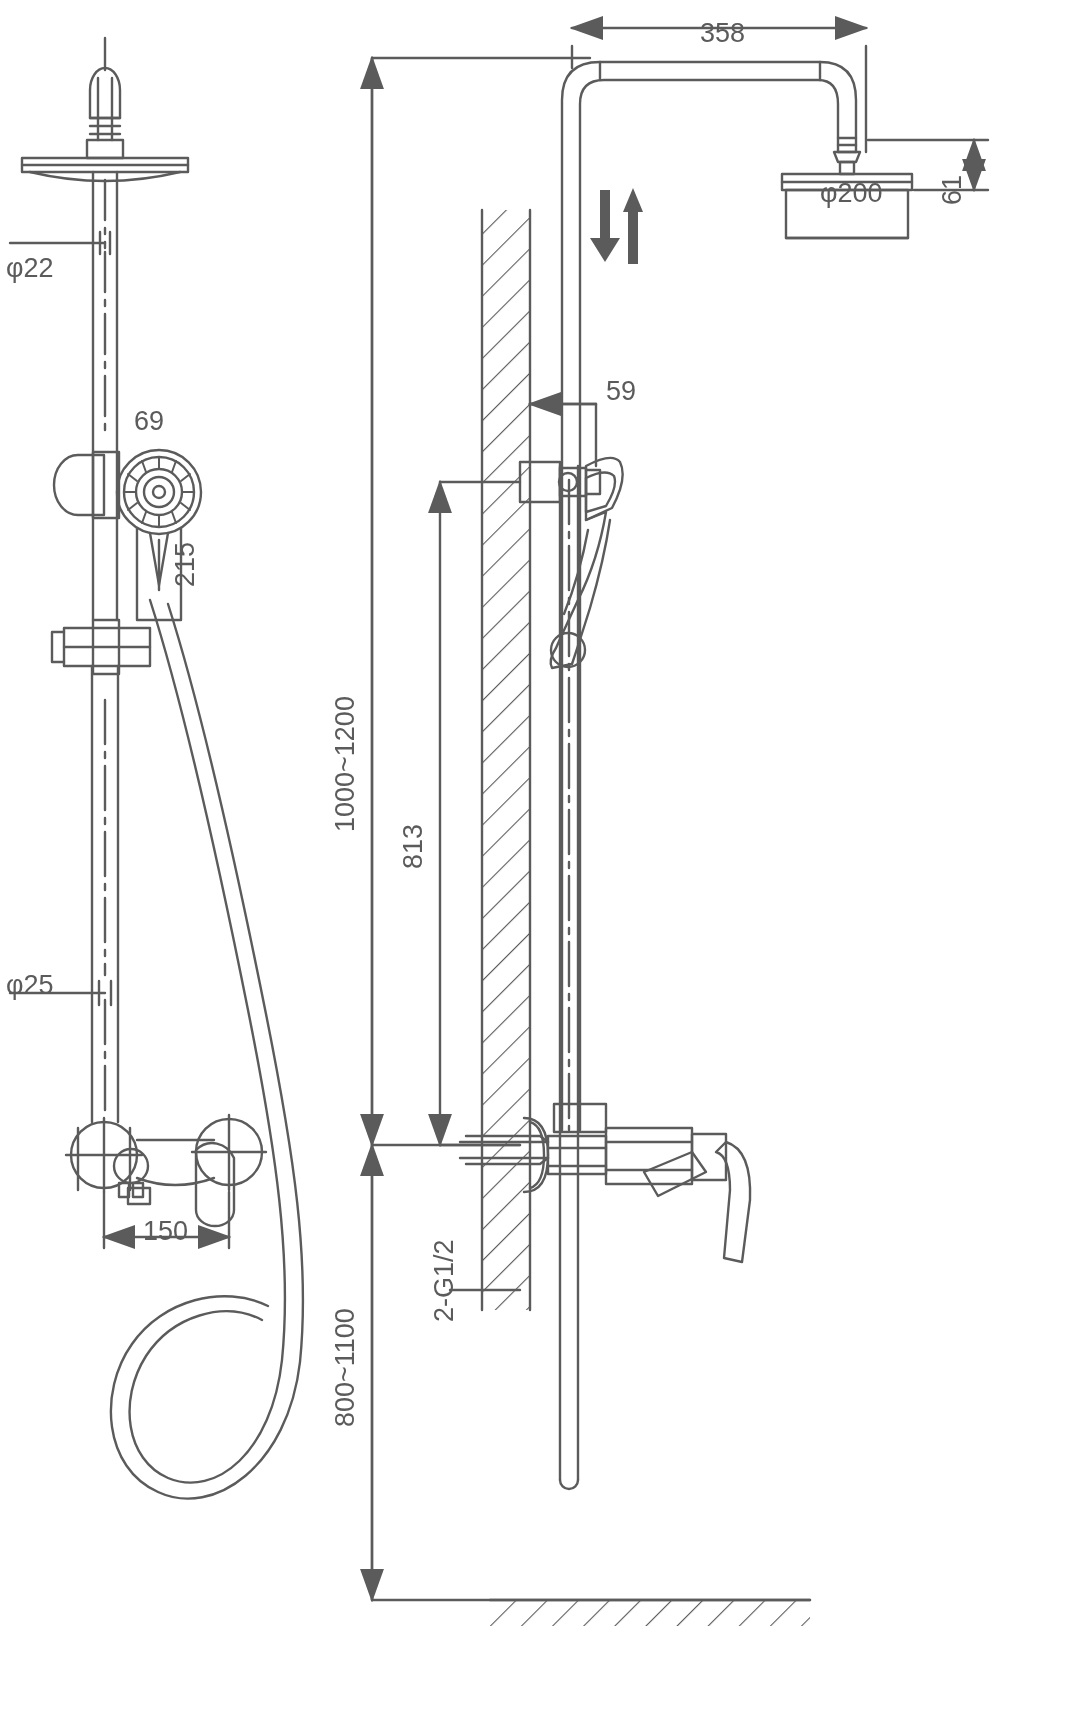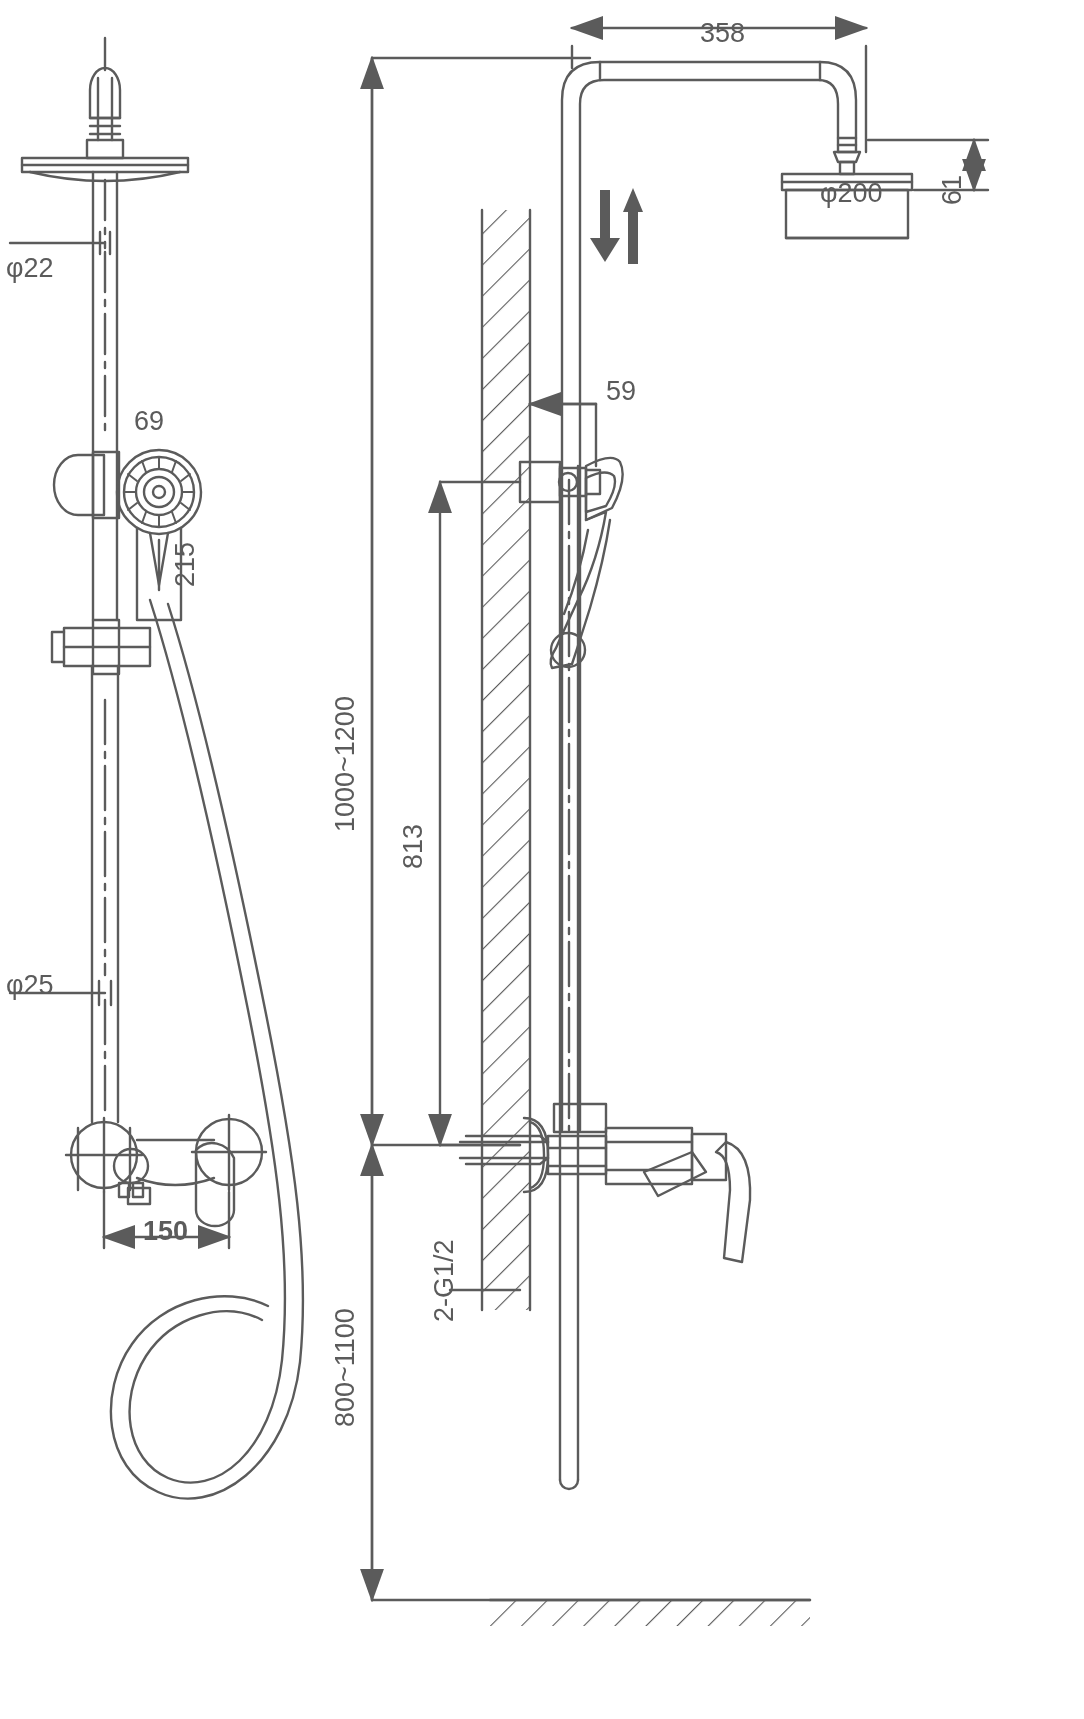--- a/index.html
+++ b/index.html
@@ -303,21 +303,21 @@
 </svg>
 
 <div class="lbl" style="left:6px;  top:222px;margin-top:33px;">φ22</div>
 
 <div class="lbl" style="left:6px;  top:972px;text-align:center;">φ25</div>
 
 <div class="lbl" style="left:134px; top:408px;">69</div>
 
 <div class="lbl rot" style="left:199px; top:560px;">215</div>
 
-<div class="lbl" style="left:143px; top:1218px;font-weight:bold;">150</div>
+<div class="lbl" style="left:143px; top:1218px;">150</div>
 
 <div class="lbl" style="left:700px; top:0px;margin-top:20px;">358</div>
 
 <div class="lbl rot" style="left:966px; top:178px;">61</div>
 
 <div class="lbl" style="left:820px; top:180px;">φ200</div>
 
 <div class="lbl" style="left:606px; top:378px;">59</div>
 
 <div class="lbl rot" style="left:427px; top:842px;">813</div>

